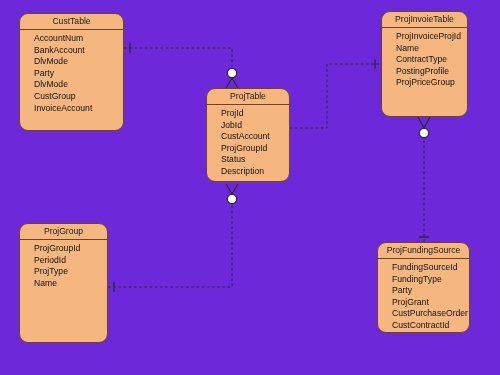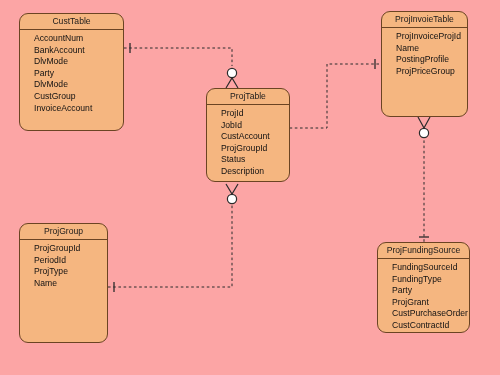--- a/index.html
+++ b/index.html
@@ -4,21 +4,21 @@
 <style>
   html, body {
     margin: 0;
     padding: 0;
     background: #ffffff;
   }
   #canvas {
     position: relative;
     width: 500px;
     height: 375px;
-    background: #fca5a5;
+    background: #6d28d9;
     overflow: hidden;
     font-family: "Liberation Sans", sans-serif;
   }
   #edge-layer {
     position: absolute;
     left: 0;
     top: 0;
     width: 500px;
     height: 375px;
     pointer-events: none;
@@ -110,20 +110,21 @@
       <div class="field">Status</div>
       <div class="field">Description</div>
     </div>
   </div>
 
   <div class="entity" style="left: 381px; top: 11px; width: 87px; height: 106px;">
     <div class="entity-title">ProjInvoieTable</div>
     <div class="entity-fields">
       <div class="field">ProjInvoiceProjId</div>
       <div class="field">Name</div>
+      <div class="field">ContractType</div>
       <div class="field">PostingProfile</div>
       <div class="field">ProjPriceGroup</div>
     </div>
   </div>
 
   <div class="entity" style="left: 19px; top: 223px; width: 89px; height: 120px;">
     <div class="entity-title">ProjGroup</div>
     <div class="entity-fields">
       <div class="field">ProjGroupId</div>
       <div class="field">PeriodId</div>

